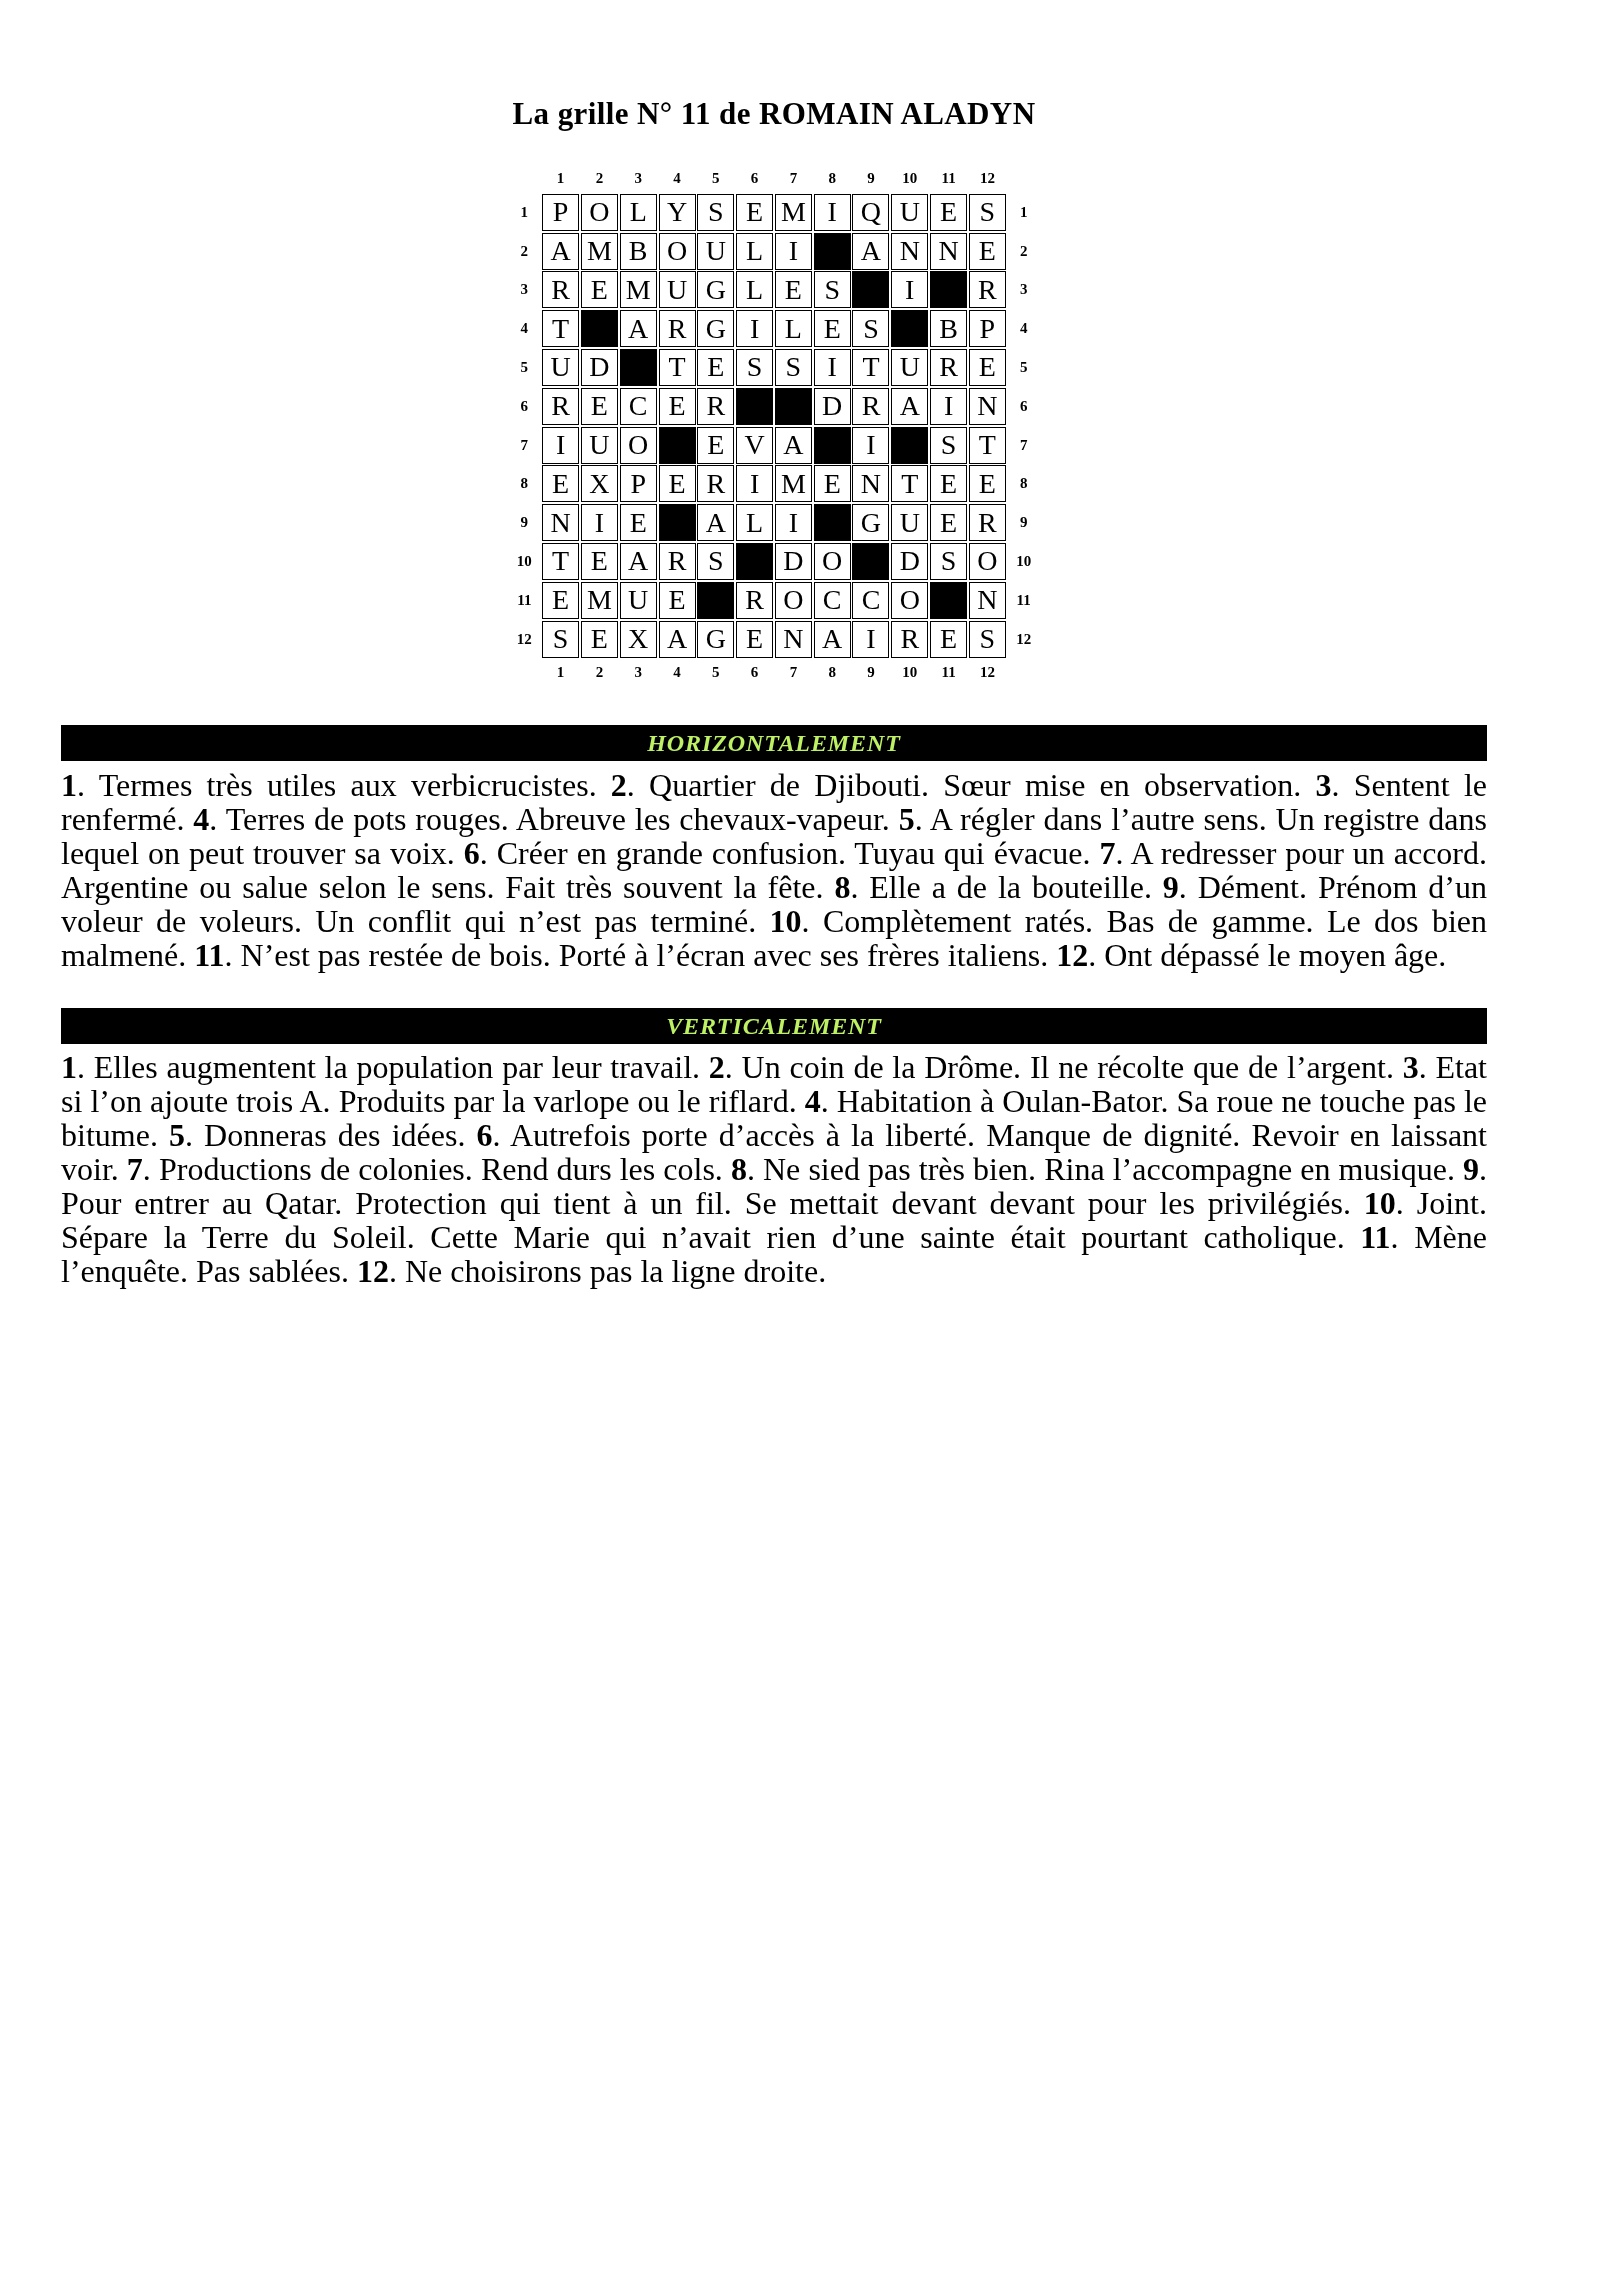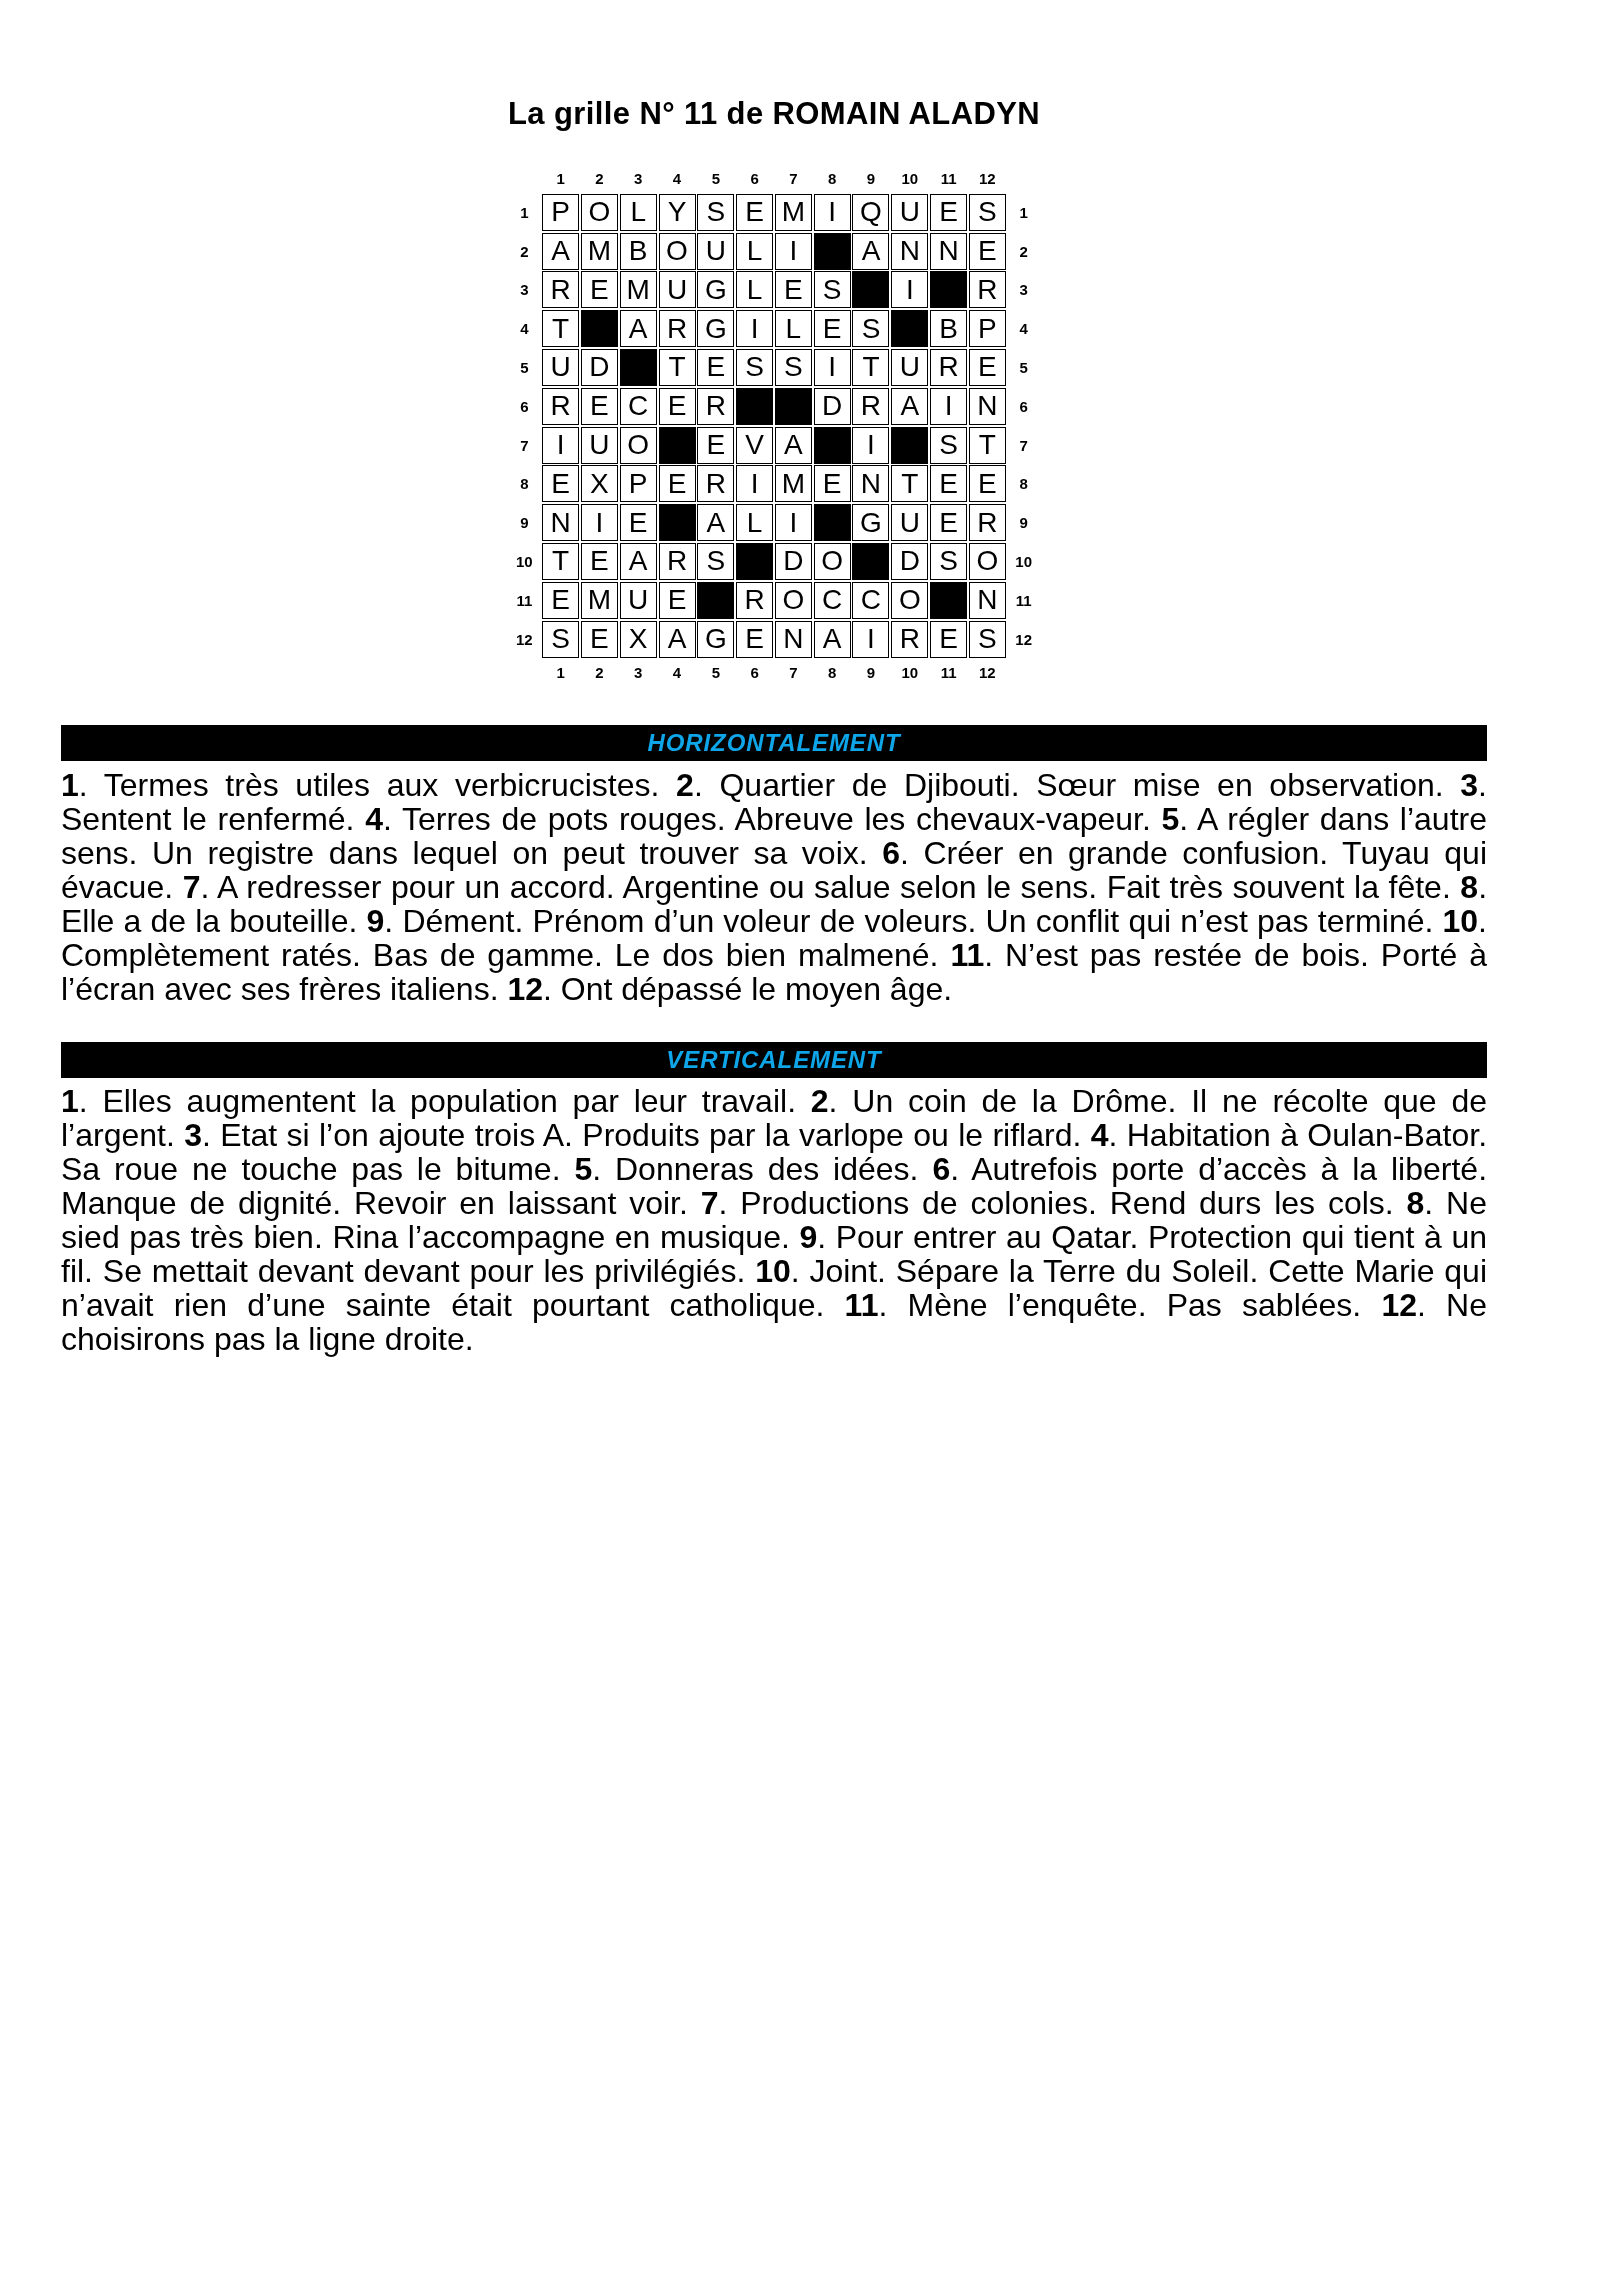--- a/index.html
+++ b/index.html
@@ -1,21 +1,21 @@
 <!DOCTYPE html>
 <html lang="fr" style="font-size:14.3px"><head>
 <meta charset="utf-8">
 <style>
   html, body { margin: 0; padding: 0; background: #ffffff; }
   .page {
     width: 1548px;
     height: 2293px;
     background: #ffffff;
     color: #000;
-    font-family: Liberation Sans, sans-serif;
+    font-family: Liberation Serif, serif;
     box-sizing: border-box;
     padding: 95px 61px 0 61px;
     position: relative;
     overflow: hidden;
   }
   .title {
     margin: 0;
     text-align: center;
     font-size: 31px;
     line-height: 38px;
@@ -51,21 +51,21 @@
   }
   .cell.black {
     background: #000;
     border-color: #000;
   }
   
   .section { margin-top: 39px; }
   .section + .section { margin-top: 36px; }
   .bar {
     background: #000;
-    color: #0ea5e9;
+    color: #bef264;
     height: 36px;
     line-height: 36px;
     text-align: center;
     font-style: italic;
     font-weight: bold;
     font-size: 24px;
     letter-spacing: 0.9px;
   }
   .clue-text {
     margin: 6.3px 0 0 0;

